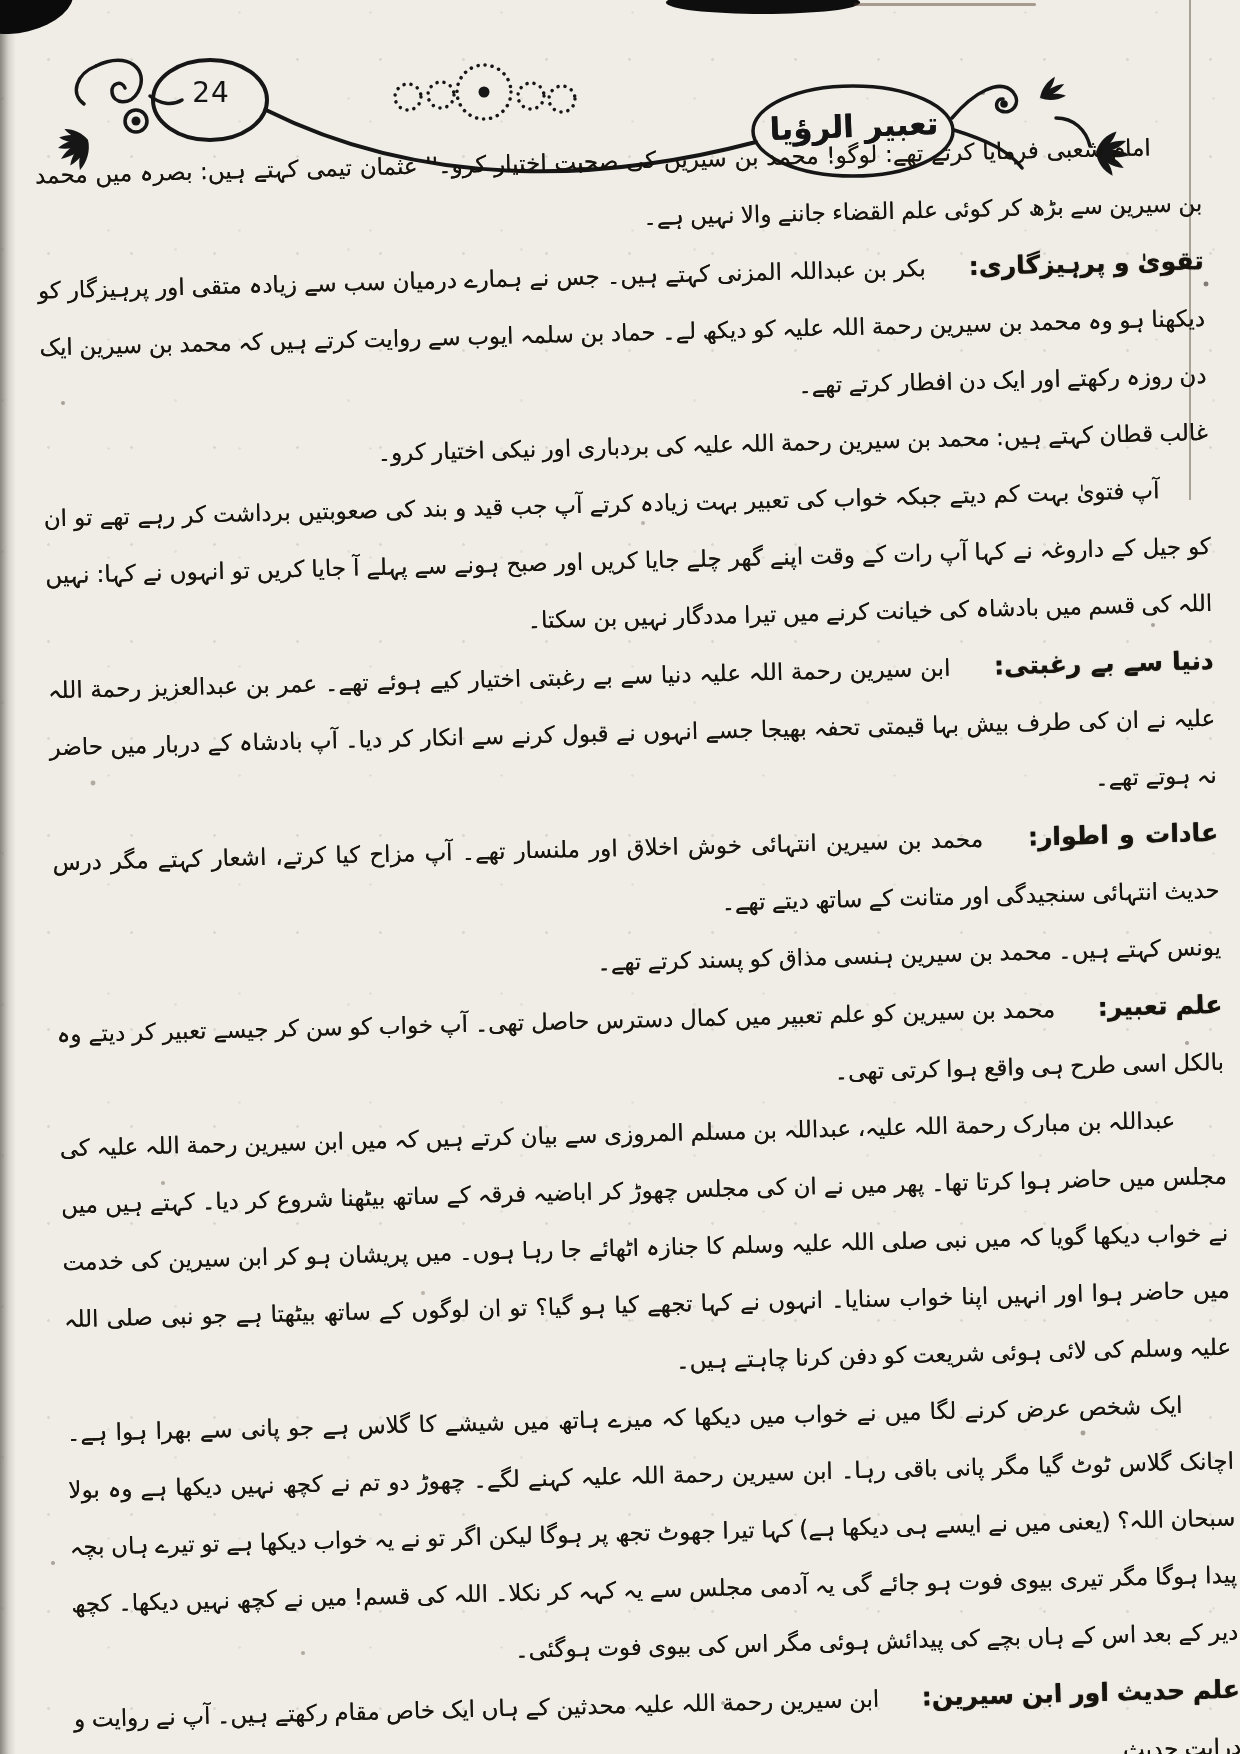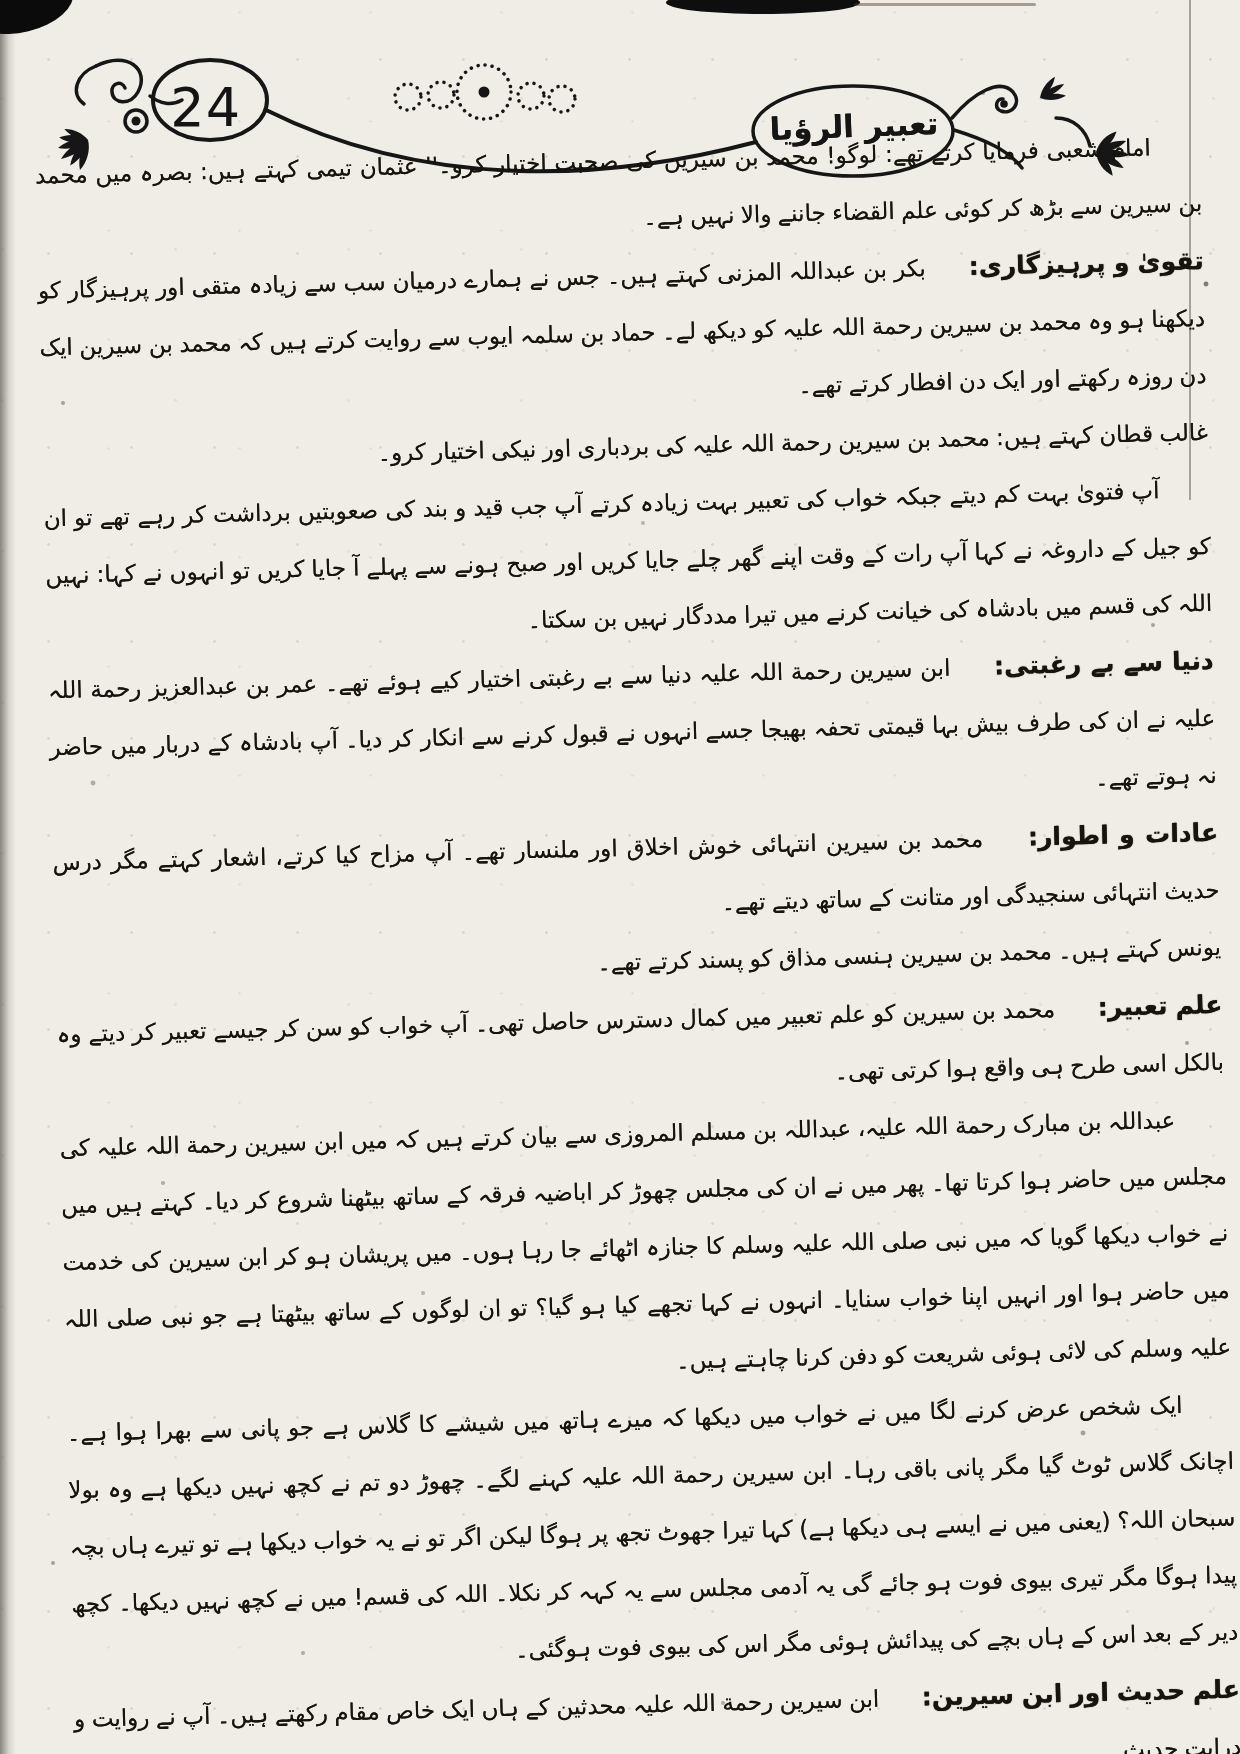--- a/index.html
+++ b/index.html
@@ -27,21 +27,21 @@
       62px 402px 0 1px rgba(60,45,30,.4), 92px 782px 0 1.5px rgba(60,45,30,.35),
       1186px 1042px 0 1px rgba(60,45,30,.4), 162px 1182px 0 1px rgba(60,45,30,.35),
       1082px 1432px 0 1.5px rgba(60,45,30,.4), 52px 1562px 0 1px rgba(60,45,30,.4),
       722px 1702px 0 1px rgba(60,45,30,.35), 302px 1652px 0 1px rgba(60,45,30,.35),
       982px 92px 0 1px rgba(60,45,30,.4), 422px 1292px 0 1px rgba(60,45,30,.3),
       642px 522px 0 1px rgba(60,45,30,.3), 1205px 283px 0 1.5px rgba(40,30,20,.55);}
   
   .header{position:absolute;top:0;left:0;width:1240px;height:240px;}
   .header svg{position:absolute;top:0;left:0;}
   .page-num{position:absolute;left:181px;top:76px;width:60px;text-align:center;
-    font-size:54px;color:#141414;letter-spacing:1px;}
+    font-size:28px;color:#141414;letter-spacing:1px;}
   .book-title{position:absolute;left:757px;top:108px;width:194px;text-align:center;
     font-size:31px;font-weight:bold;color:#151515;transform:rotate(-2deg);
     text-shadow:0 0 .6px #151515;}
   
   .text-body{
     position:absolute;top:118px;right:40px;left:34px;
     direction:rtl;unicode-bidi:embed;
     transform:rotate(-1.45deg);transform-origin:top right;
     color:#17130d;font-size:23px;line-height:57px;
     text-align:justify;text-shadow:0 0 .5px rgba(20,15,10,.8);

